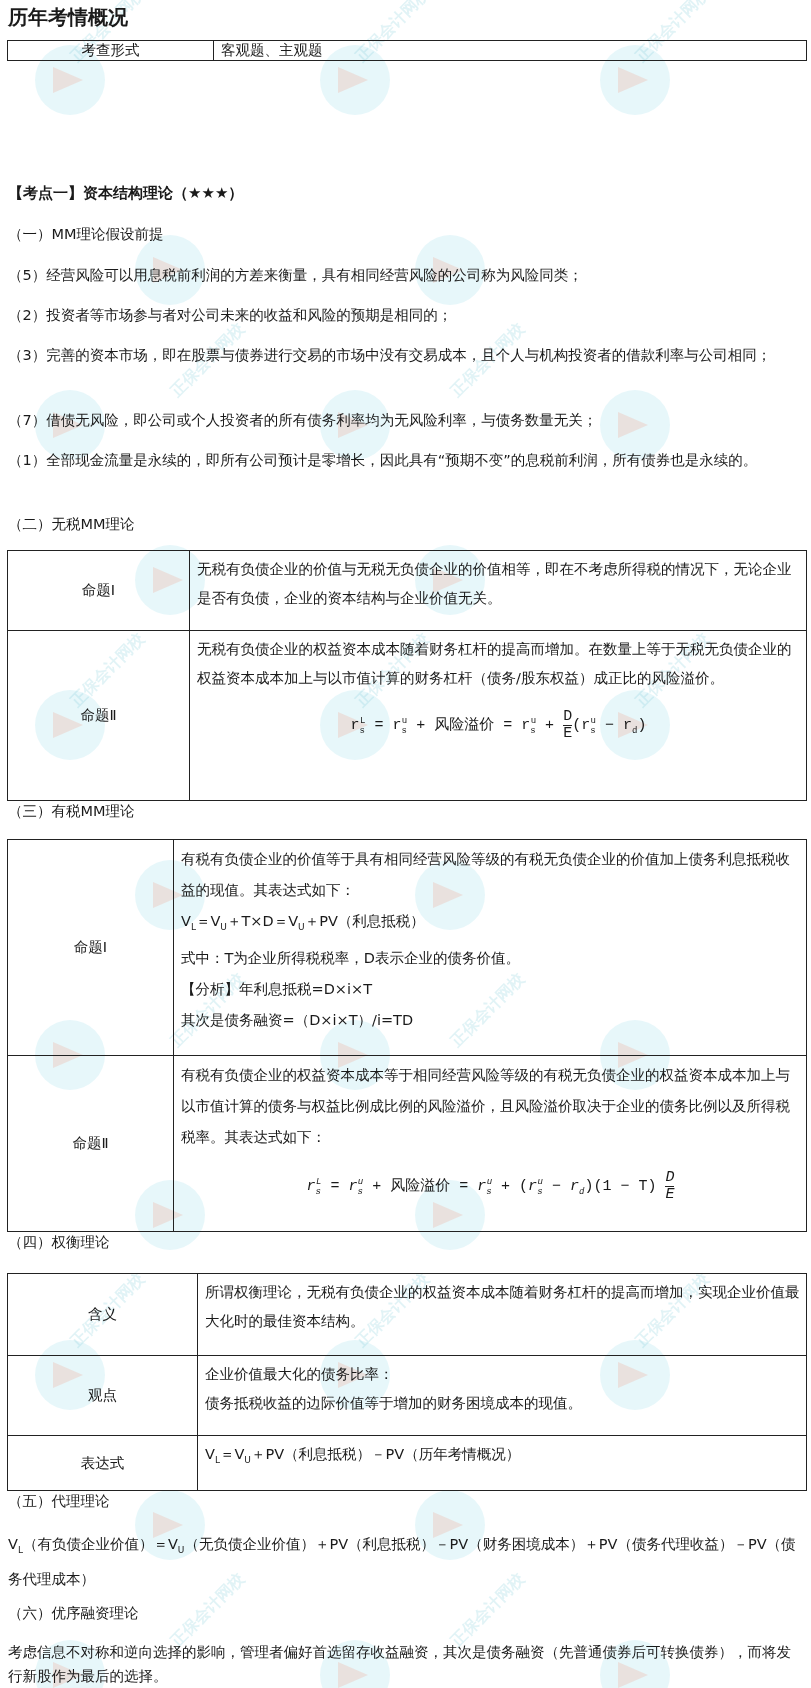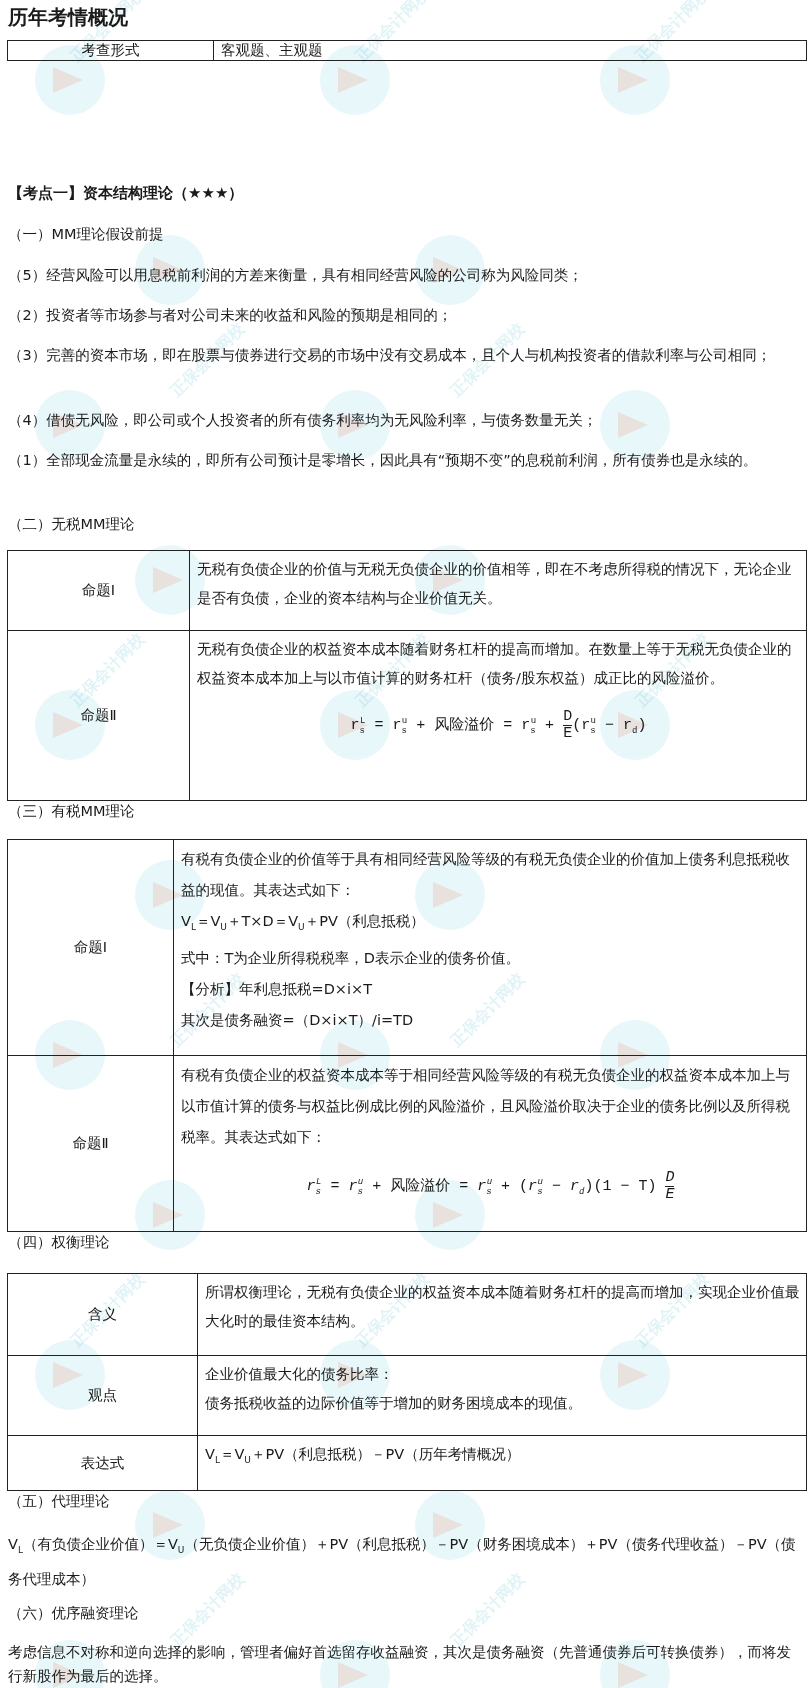--- a/index.html
+++ b/index.html
@@ -108,21 +108,21 @@
     </tr>
   </tbody>
     </table>
 
   <div class="abs heading-bold" style="left:8px;top:184px">【考点一】资本结构理论（★★★）</div>
 
   <div class="abs para" style="top:221px">（一）MM理论假设前提</div>
   <div class="abs para" style="top:262px">（5）经营风险可以用息税前利润的方差来衡量，具有相同经营风险的公司称为风险同类；</div>
   <div class="abs para" style="top:302px">（2）投资者等市场参与者对公司未来的收益和风险的预期是相同的；</div>
   <div class="abs para" style="top:342px">（3）完善的资本市场，即在股票与债券进行交易的市场中没有交易成本，且个人与机构投资者的借款利率与公司相同；</div>
-  <div class="abs para" style="top:407px">（4）借债无风险，即公司或个人投资者的所有债务利率均为无风险利率，与债务数量无关；</div>
+  <div class="abs para" style="top:407px">（7）借债无风险，即公司或个人投资者的所有债务利率均为无风险利率，与债务数量无关；</div>
   <div class="abs para" style="top:447px">（1）全部现金流量是永续的，即所有公司预计是零增长，因此具有“预期不变”的息税前利润，所有债券也是永续的。</div>
 
   <div class="abs para" style="top:511px">（二）无税MM理论</div>
   <table class="grid" style="top:550px">
     <colgroup>
         <col style="width:182px">
         <col>
       </colgroup>
     <tbody>
         <tr style="height:80px">

